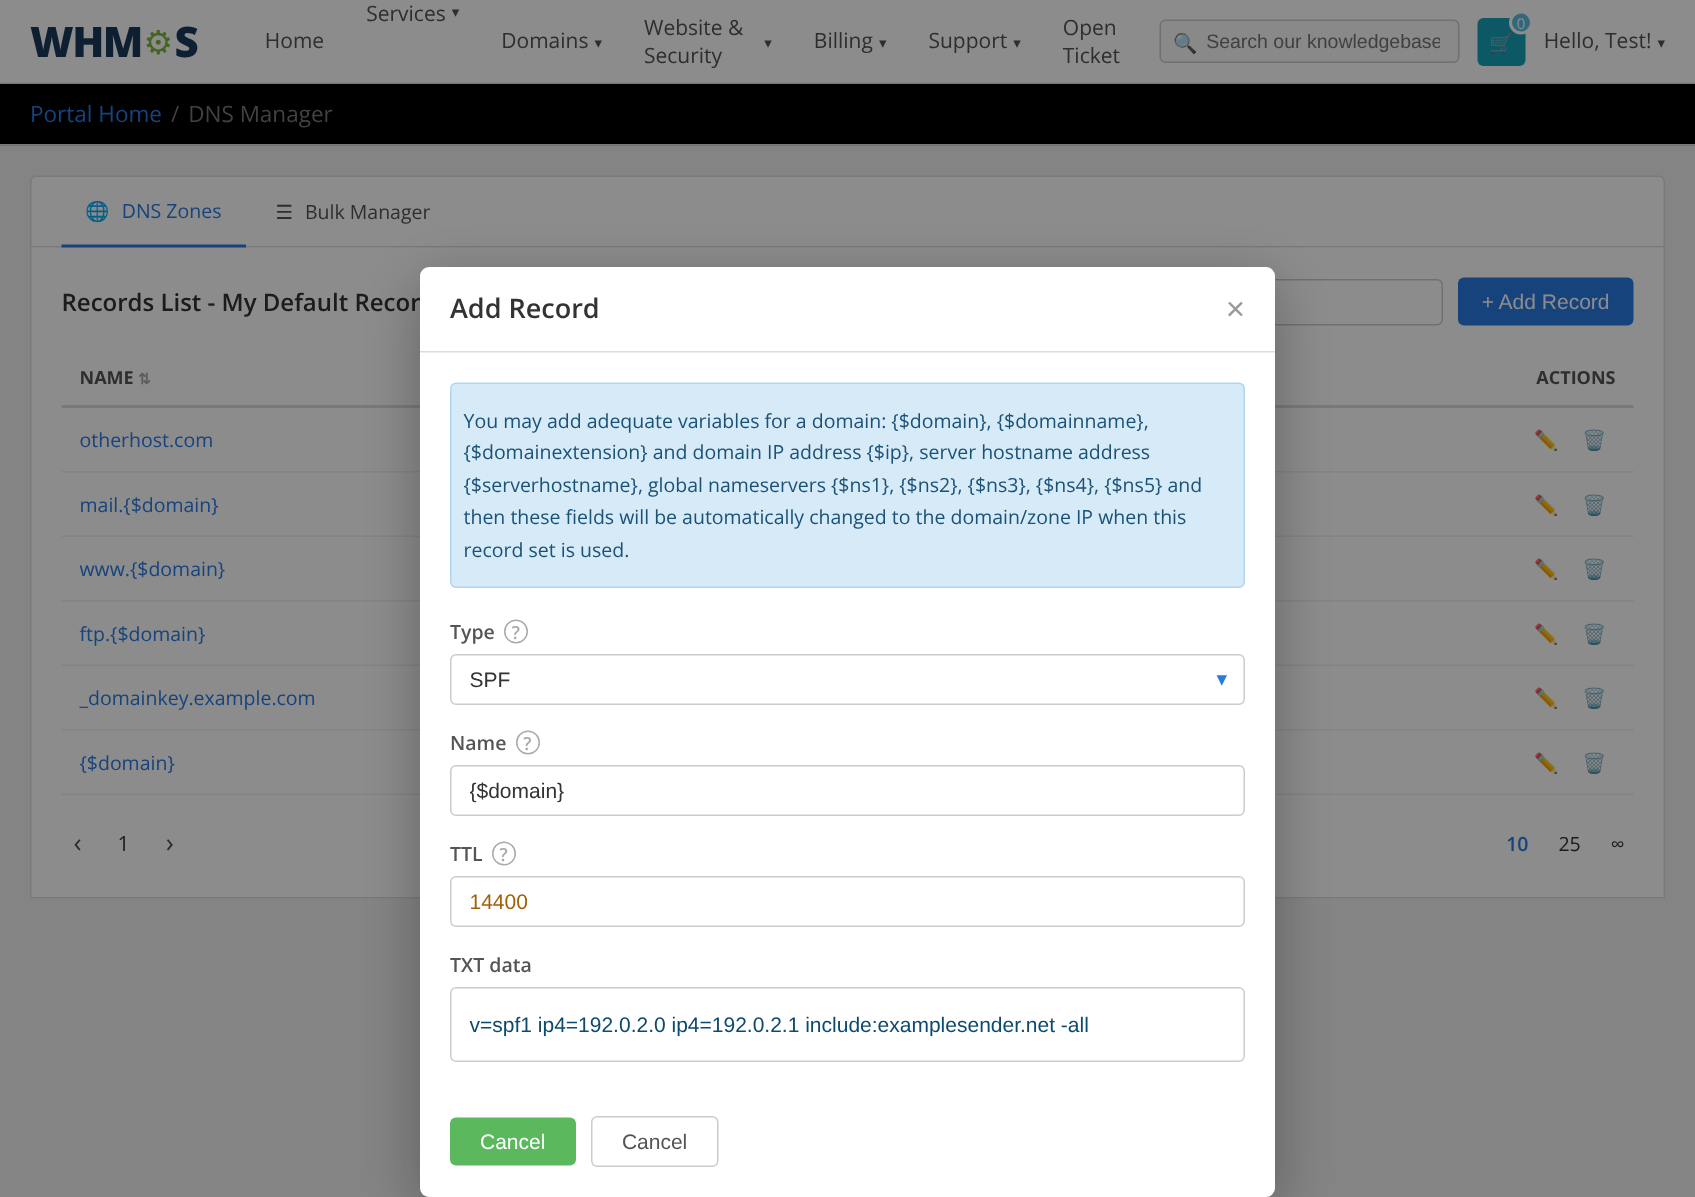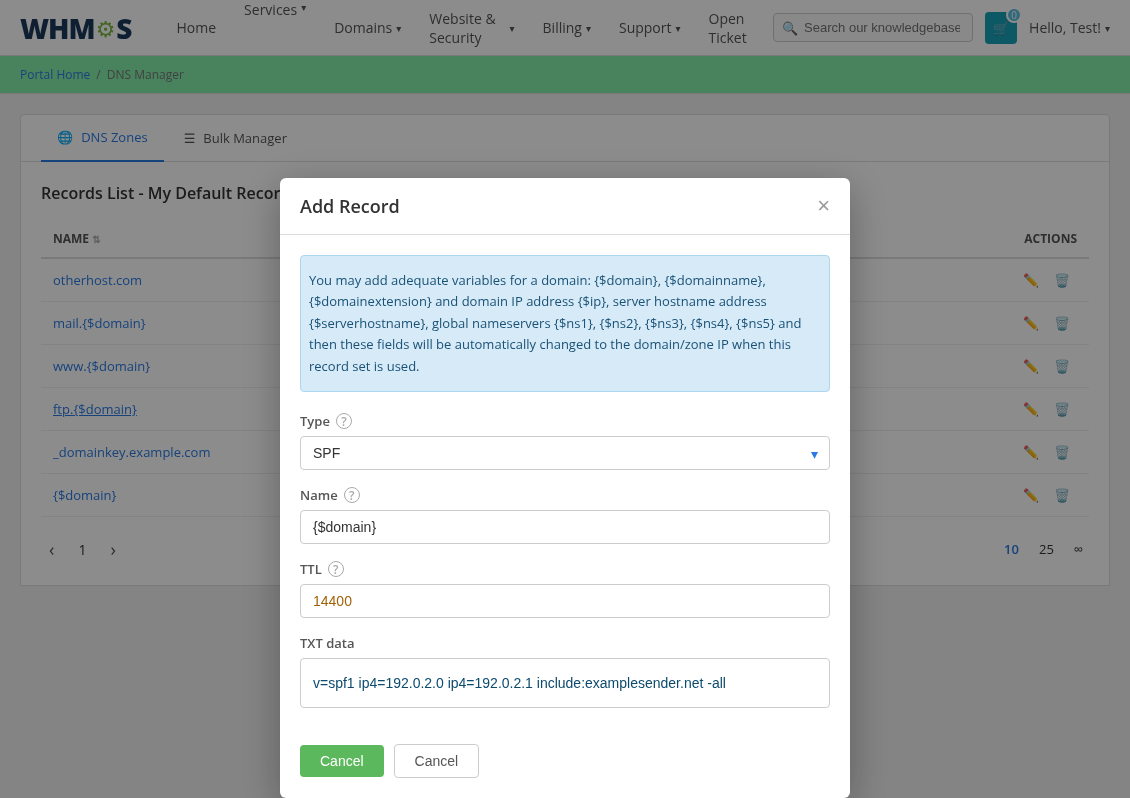--- a/index.html
+++ b/index.html
@@ -47,21 +47,21 @@
       <span>🛒</span>
       <span style="background:#17a2b8;color:#fff;font-size:10px;border-radius:50%;width:16px;height:16px;display:flex;align-items:center;justify-content:center;position:absolute;top:-5px;right:-5px;border:2px solid #fff;background:#5bc0de;">0</span>
     </div>
     <div style="color:#555;font-size:14px;cursor:pointer;display:flex;align-items:center;gap:4px;">
       <span>Hello, Test!</span>
       <span style="font-size:10px;">▾</span>
     </div>
   </div>
 </div>
 
-<div style="background:#86efac;padding:10px 20px;border-bottom:1px solid #ddd;font-size:12px;color:#777;display:flex;align-items:center;gap:6px;">
+<div style="background:#000000;padding:10px 20px;border-bottom:1px solid #ddd;font-size:15px;color:#777;display:flex;align-items:center;gap:6px;">
   <a style="color:#2a7ae2;text-decoration:none;">Portal Home</a>
   <span>/</span>
   <span>DNS Manager</span>
 </div>
 
 <div style="padding:20px;background:#f0f0f0;min-height:calc(100vh - 120px);">
 
   <div style="background:#fff;border-radius:4px 4px 0 0;border:1px solid #ddd;padding:0 20px;display:flex;align-items:center;height:48px;gap:4px;">
     <div style="padding:0 16px;height:48px;display:flex;align-items:center;gap:8px;cursor:pointer;color:#2a7ae2;border-bottom:2px solid #2a7ae2;font-size:13px;">
       <span>🌐</span>
@@ -69,20 +69,27 @@
     </div>
     <div style="padding:0 16px;height:48px;display:flex;align-items:center;gap:8px;cursor:pointer;color:#555;font-size:13px;">
       <span>☰</span>
       <span>Bulk Manager</span>
     </div>
   </div>
 
   <div style="background:#fff;border:1px solid #ddd;border-top:none;padding:20px;">
     <div style="display:flex;align-items:center;justify-content:space-between;margin-bottom:16px;">
       <h2 style="font-size:16px;font-weight:600;color:#333;">Records List - My Default Record Se...</h2>
+      <div style="display:flex;align-items:center;gap:10px;">
+        <div style="position:relative;display:inline-block;">
+          <span style="position:absolute;left:9px;top:50%;transform:translateY(-50%);color:#999;font-size:12px;">🔍</span>
+          <input type="text" style="border: 1px solid rgb(204, 204, 204); border-radius: 4px; padding: 7px 12px 7px 30px; font-size: 13px; width: 200px;" placeholder="Search...">
+        </div>
+        <button style="background:#2a7ae2;color:#fff;border:none;border-radius:4px;padding:8px 16px;font-size:14px;cursor:pointer;">+ Add Record</button>
+      </div>
     </div>
     <table style="width:100%;border-collapse:collapse;">
       <thead>
         <tr>
           <th style="text-align:left;padding:10px 12px;font-size:12px;font-weight:700;color:#555;text-transform:uppercase;border-bottom:2px solid #ddd;">
             NAME <span style="color:#aaa;font-size:10px;">⇅</span>
           </th>
           <th style="text-align:left;padding:10px 12px;font-size:12px;font-weight:700;color:#555;text-transform:uppercase;border-bottom:2px solid #ddd;">
             TYPE <span style="color:#aaa;font-size:10px;">⇅</span>
           </th>
@@ -119,21 +126,21 @@
       </td>
       <td style="padding:12px;border-bottom:1px solid #eee;font-size:13px;color:#888;">CNAME</td>
       <td style="padding:12px;border-bottom:1px solid #eee;font-size:13px;color:#888;"></td>
       <td style="padding:12px;border-bottom:1px solid #eee;font-size:13px;text-align:right;">
         <span style="color:#888;cursor:pointer;margin:0 6px;" title="Edit">✏️</span>
         <span style="color:#888;cursor:pointer;margin:0 6px;" title="Delete">🗑️</span>
       </td>
     </tr>
           <tr>
       <td style="padding:12px;border-bottom:1px solid #eee;font-size:13px;">
-        <span style="color:#2a7ae2;text-decoration:underline;">ftp.{$domain}</span>
+        <span style="color:#2a7ae2;">ftp.{$domain}</span>
       </td>
       <td style="padding:12px;border-bottom:1px solid #eee;font-size:13px;color:#888;">CNAME</td>
       <td style="padding:12px;border-bottom:1px solid #eee;font-size:13px;color:#888;"></td>
       <td style="padding:12px;border-bottom:1px solid #eee;font-size:13px;text-align:right;">
         <span style="color:#888;cursor:pointer;margin:0 6px;" title="Edit">✏️</span>
         <span style="color:#888;cursor:pointer;margin:0 6px;" title="Delete">🗑️</span>
       </td>
     </tr>
           <tr>
       <td style="padding:12px;border-bottom:1px solid #eee;font-size:13px;">

